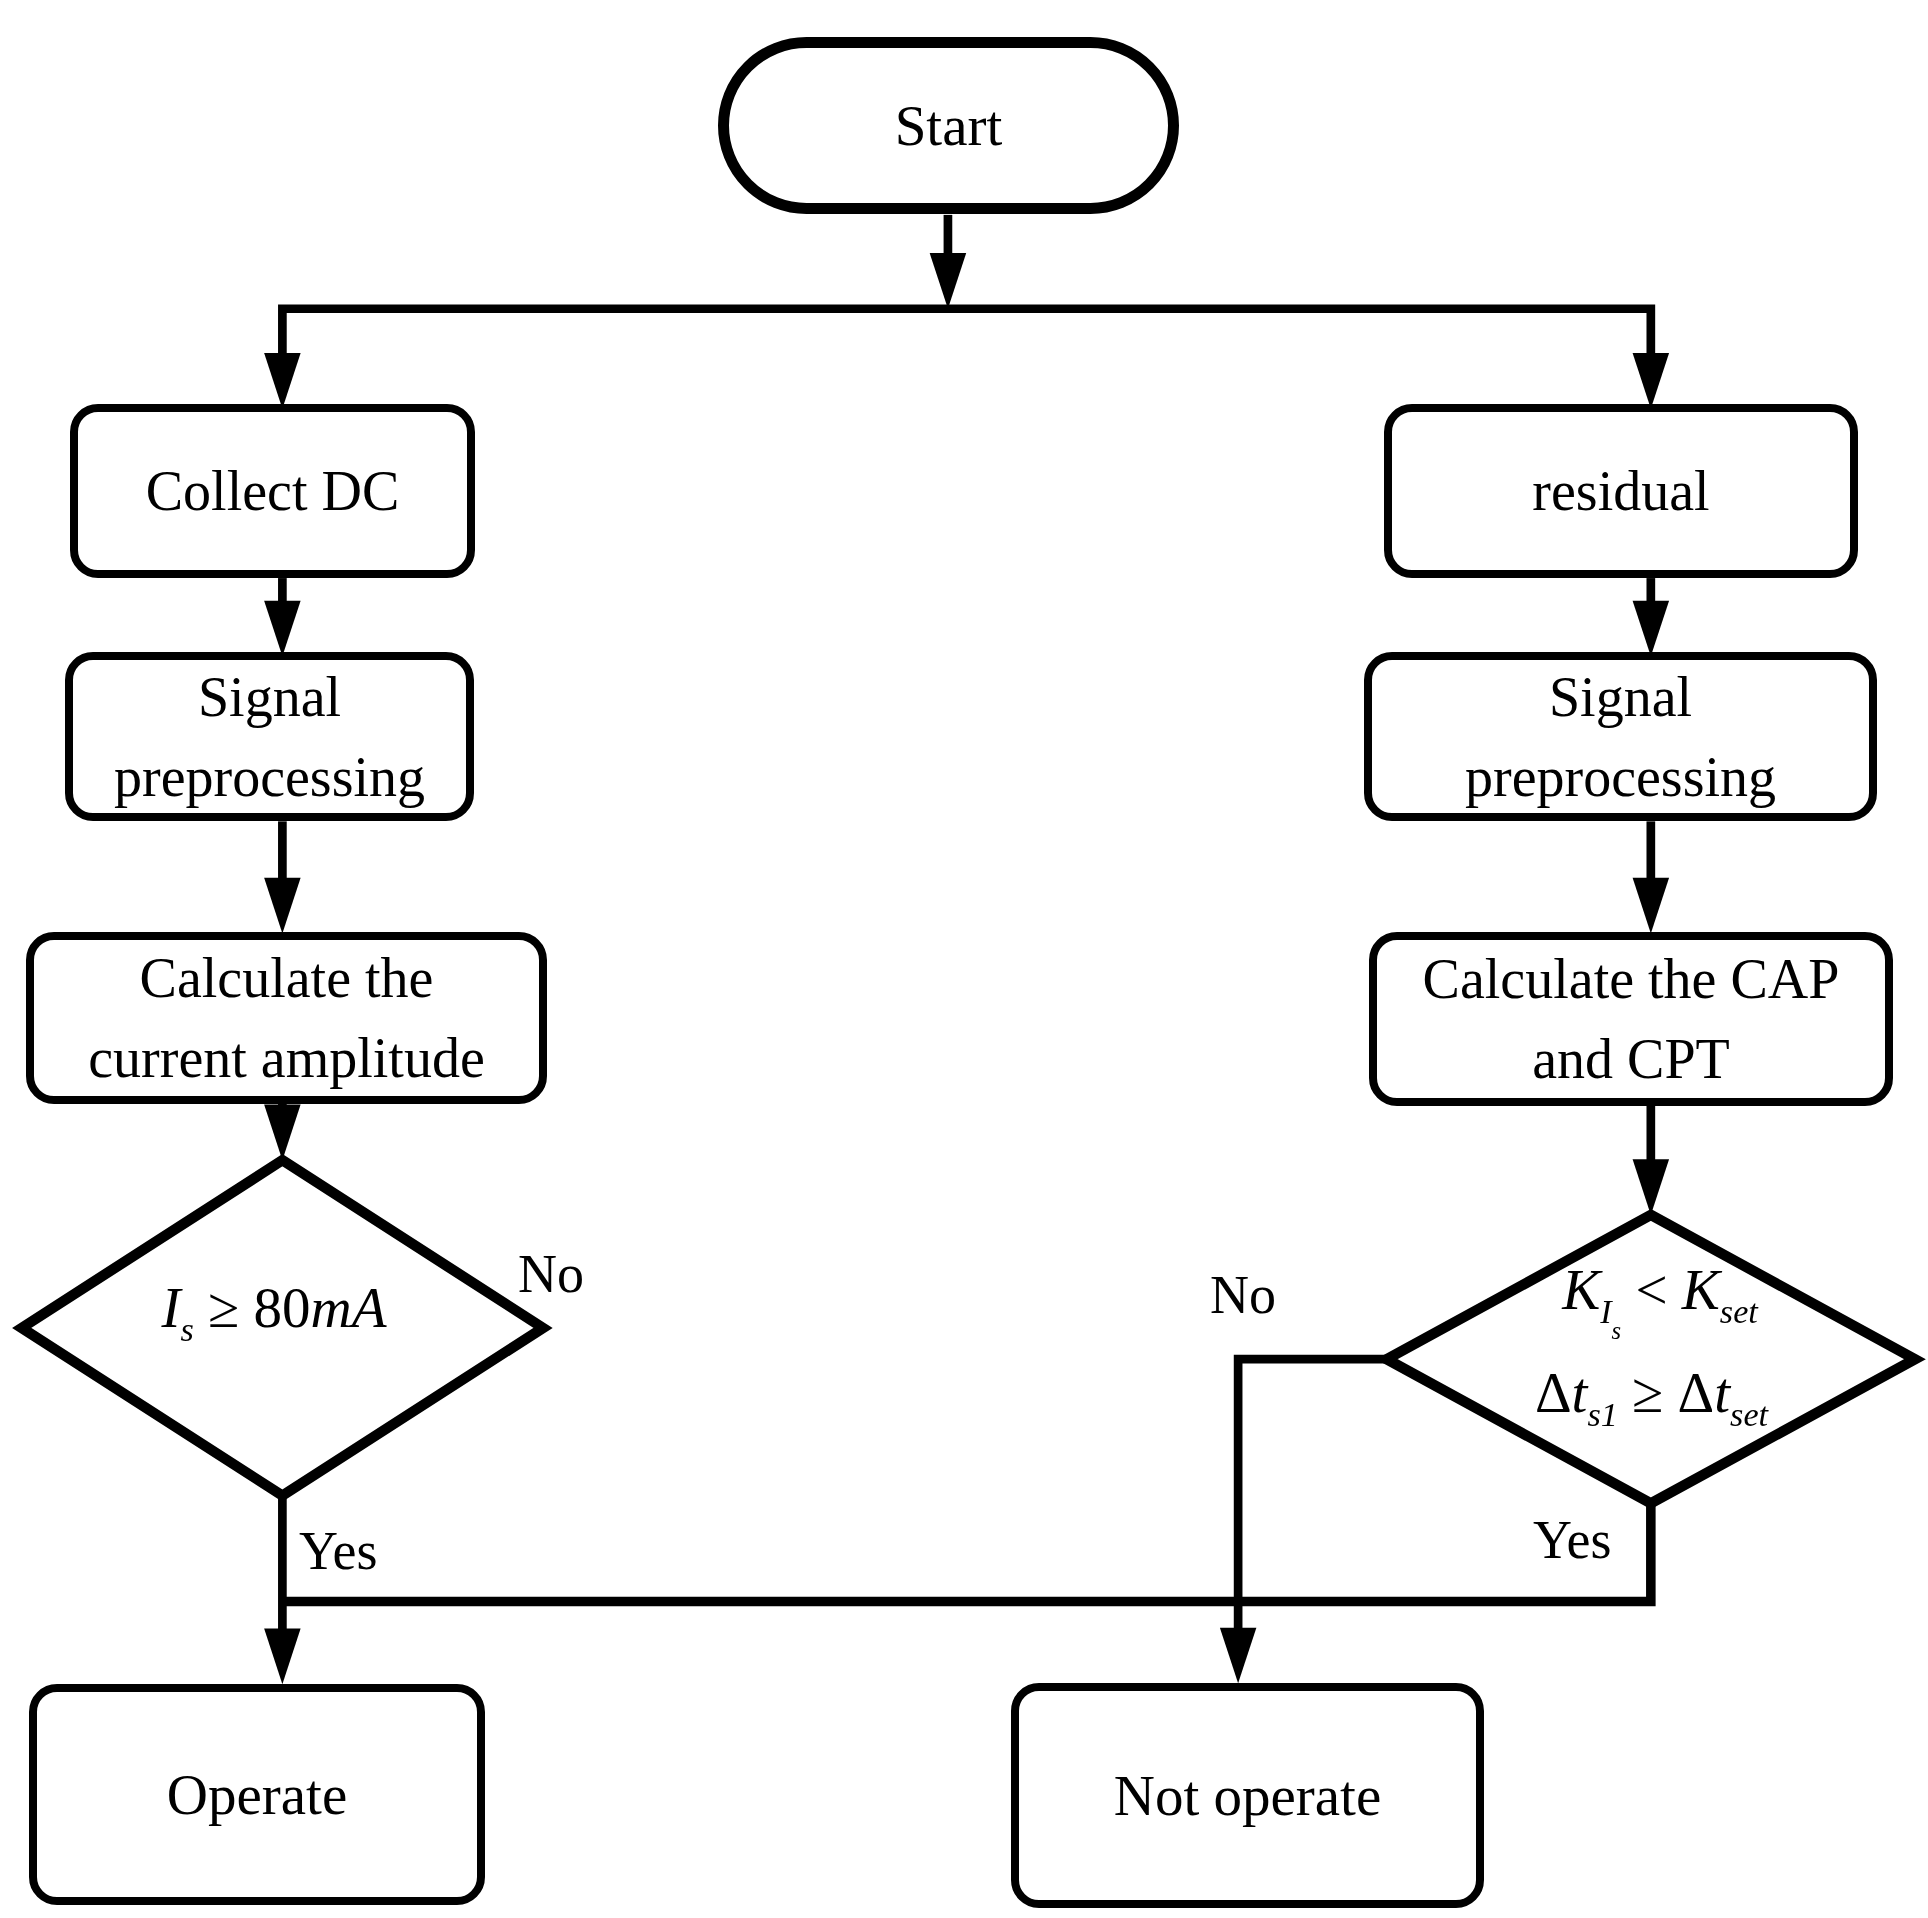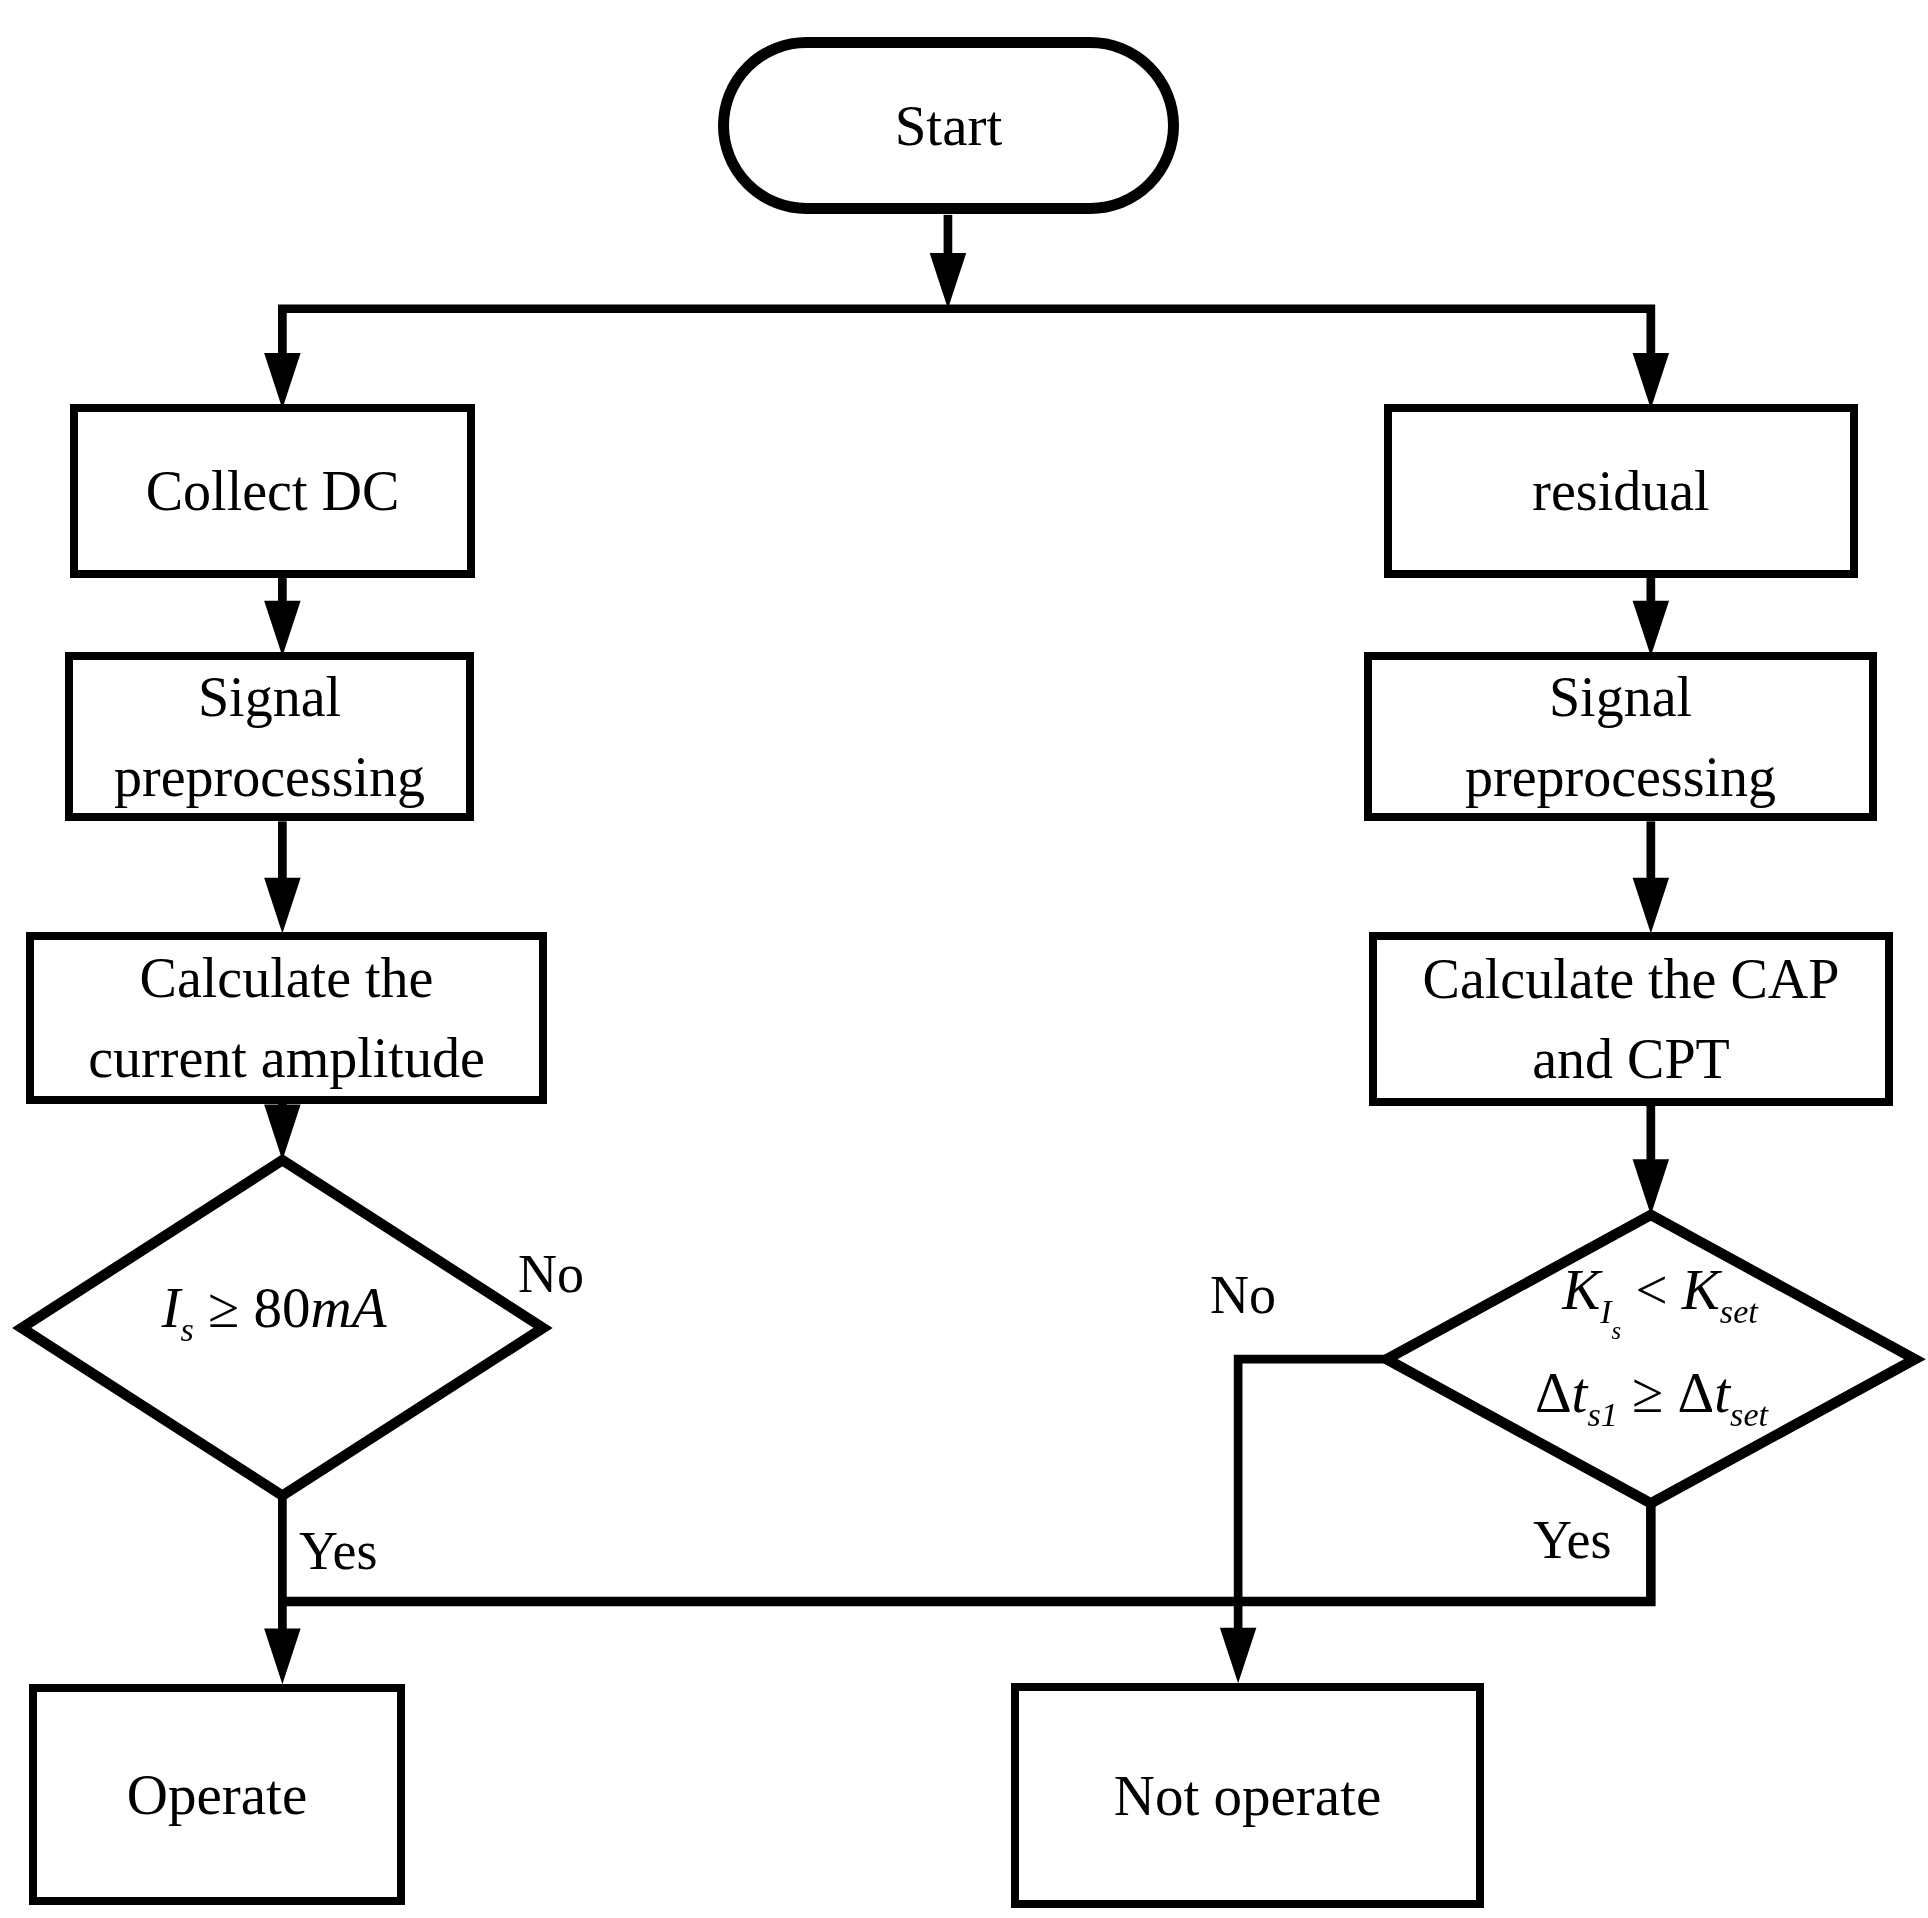--- a/index.html
+++ b/index.html
@@ -3,21 +3,21 @@
 <meta charset="utf-8">
 <style>
   html,body{margin:0;padding:0;background:#ffffff;}
   .stage{
     position:relative;width:1928px;height:1919px;background:#ffffff;
     font-family:"Liberation Serif","DejaVu Serif",serif;color:#000;overflow:hidden;text-decoration:underline;
   }
   .layer{position:absolute;left:0;top:0;width:1928px;height:1919px;}
   .node{
     position:absolute;display:flex;flex-direction:column;align-items:center;justify-content:center;
-    text-align:center;background:#ffffff;box-sizing:border-box;
+    text-align:center;background:#ffffff;box-sizing:border-box;border-radius:28px;
   }
   .process{border:8.7px solid #000;}
   .terminator{border:11.3px solid #000;border-radius:96px;}
   .ln{display:block;font-size:56px;line-height:80px;white-space:nowrap;}
   .single{font-size:57px;line-height:61px;white-space:nowrap;}
   .edge-label{position:absolute;font-size:54px;line-height:57px;white-space:nowrap;}
   .formula{
     position:absolute;display:flex;align-items:baseline;justify-content:center;
     font-size:57px;line-height:63px;white-space:pre;font-style:normal;
   }
@@ -112,21 +112,21 @@
 
   <div class="formula" style="left:1434px;top:1361px;width:435px;height:96px;">
     <span>Δ</span><span class="it">t</span><span class="sb it">s1</span><span> ≥ </span><span>Δ</span><span class="it">t</span><span class="sb it">set</span>
   </div>
 
   <div class="edge-label" style="left:518px;top:1246px;">No</div>
   <div class="edge-label" style="left:299px;top:1523px;">Yes</div>
   <div class="edge-label" style="left:1210px;top:1267px;">No</div>
   <div class="edge-label" style="left:1533px;top:1512px;">Yes</div>
 
-  <div class="node process" style="left:29px;top:1684px;width:376px;height:221px;">
+  <div class="node process" style="left:29px;top:1684px;width:456px;height:221px;">
     <span class="single">Operate</span>
   </div>
 
   <div class="node process" style="left:1011px;top:1683px;width:473px;height:225px;">
     <span class="single">Not operate</span>
   </div>
 
 </div>
 
 

